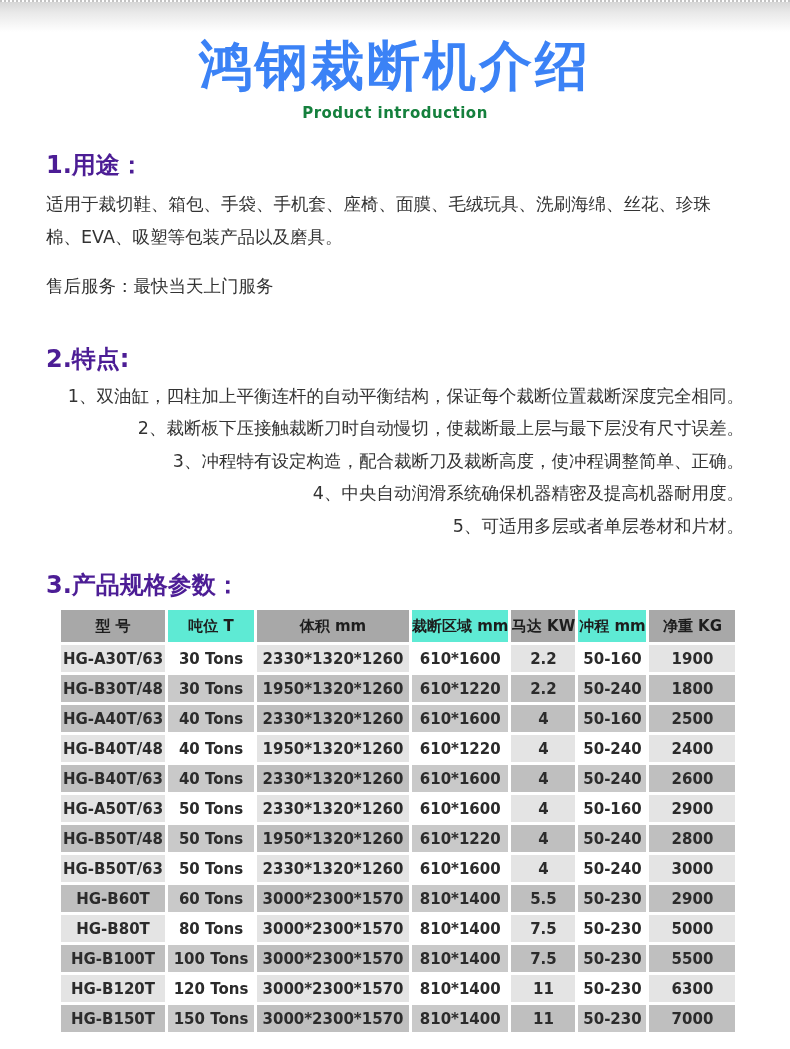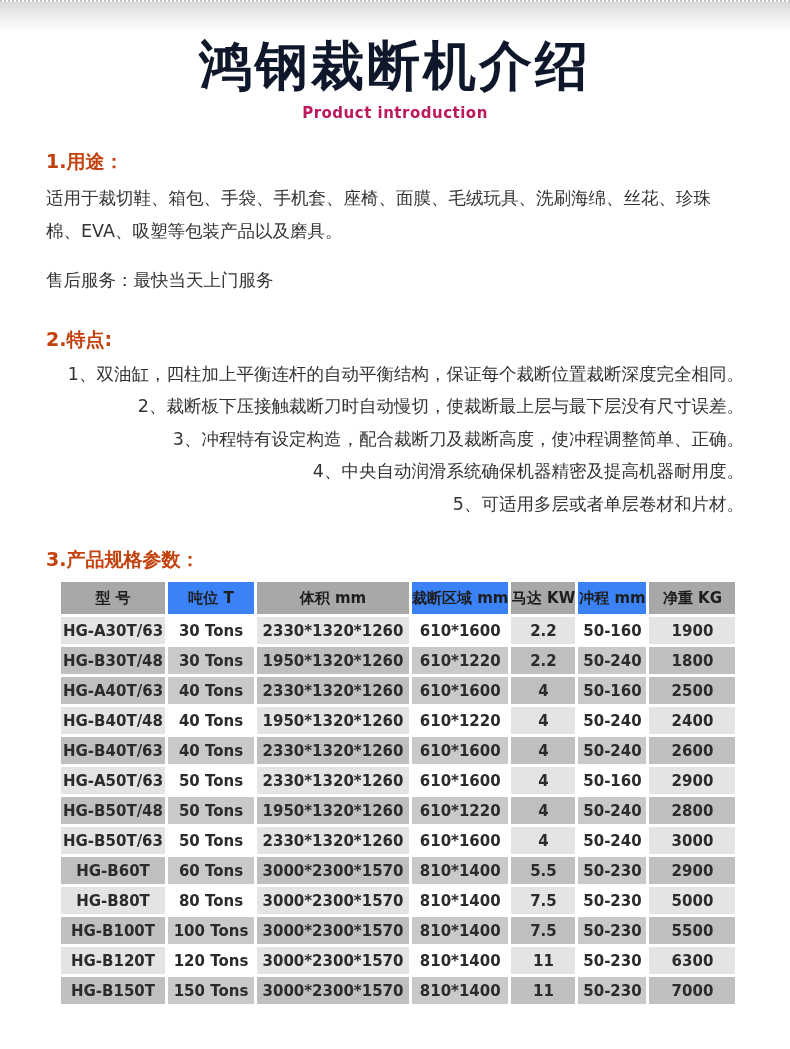--- a/index.html
+++ b/index.html
@@ -21,41 +21,41 @@
     border-top: 2px dotted #c2c2c2;
     box-sizing: border-box;
   }
   .page-title {
     margin: 4px 0 0 0;
     text-align: center;
     font-size: 53px;
     line-height: 1.15;
     font-weight: 800;
     letter-spacing: 3px;
-    color: #0f172a;
+    color: #3b82f6;
   }
   .page-subtitle {
     margin-top: 7px;
     text-align: center;
     font-size: 15px;
     font-weight: bold;
     letter-spacing: 0.5px;
-    color: #be185d;
+    color: #15803d;
   }
   .content {
     padding: 0 46px;
   }
   .sec-heading {
     margin: 0;
-    font-size: 19px;
+    font-size: 24px;
     font-weight: bold;
-    color: #c2410c;
+    color: #4c1d95;
   }
   .heading-usage    { margin-top: 27px; }
-  .heading-features { margin-top: 30px; }
+  .heading-features { margin-top: 40px; }
   .heading-specs    { margin-top: 27px; }
   .body-text {
     margin: 7px 0 16px 0;
     font-size: 17.5px;
     line-height: 33px;
     color: #333333;
   }
   .info-line {
     font-size: 17.5px;
     line-height: 33px;
@@ -88,21 +88,21 @@
   .spec-table th {
     height: 32px;
     color: #1d1d1d;
   }
   .spec-table td {
     height: 27px;
     color: #2b2b2b;
   }
   
   .hc-a { background: #a8a8a8; }
-  .hc-b { background: #3b82f6; }
+  .hc-b { background: #5eead4; }
   
   .lc-a { background: #e4e4e4; }
   .lc-b { background: #ffffff; }
   
   .dc-a { background: #bfbfbf; }
   .dc-b { background: #c9c9c9; }
 </style>
 </head>
 <body>
 

